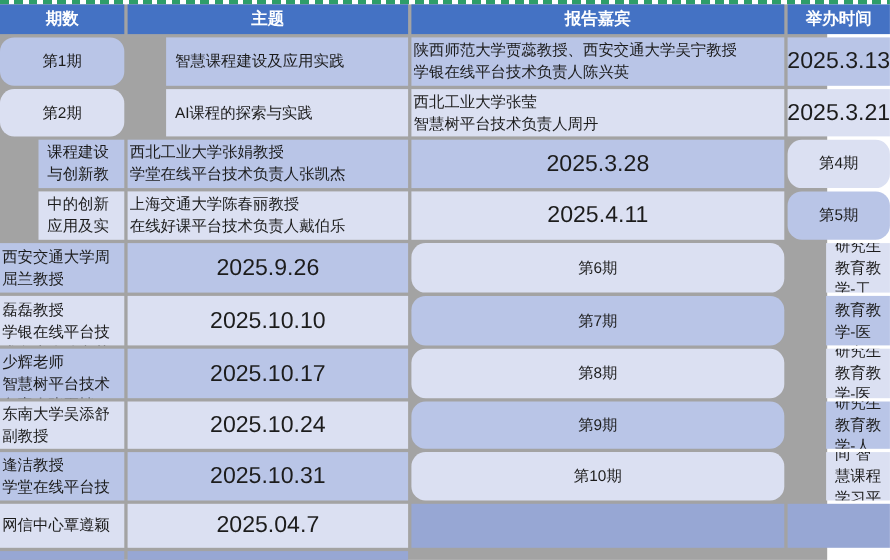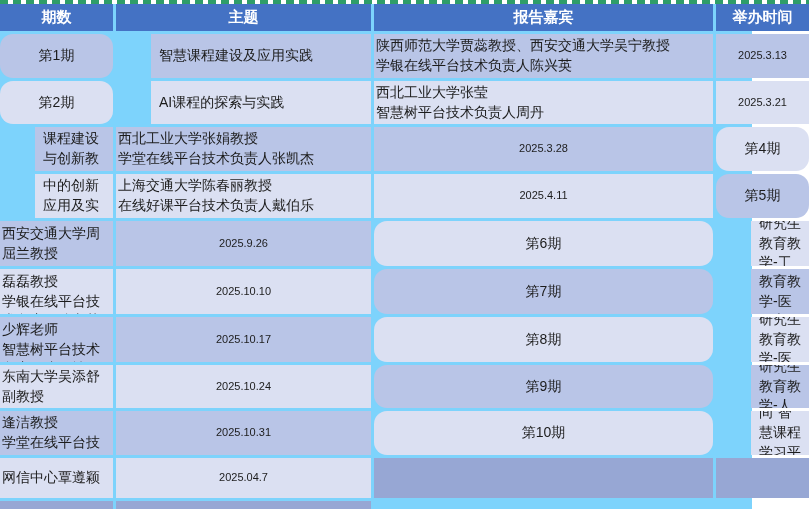--- a/index.html
+++ b/index.html
@@ -10,37 +10,37 @@
   .top-dash-border{
     position:absolute;left:0;top:0;width:809px;height:4px;
     background:repeating-linear-gradient(90deg,#2f9d69 0 8px,#ffffff 8px 13px);
   }
   .grid{
     position:absolute;left:0;top:4px;width:752px;
     display:grid;
     grid-template-columns:113px 255px 339px 93px;
     grid-template-rows:27px 44px 43px 44px 44px 45px 45px 45px 43px 44px 40px 8px;
     column-gap:3px;row-gap:3px;
-    background:#7dd3fc;
+    background:#a3a3a3;
   }
   .cell{
     display:flex;align-items:center;
     color:#1c1c1c;font-size:14px;line-height:1.42;
     overflow:hidden;
   }
   .hcell{
     background:#4472c4;color:#ffffff;font-weight:700;font-size:15px;
     display:flex;align-items:center;justify-content:center;
   }
   .row-odd{background:#b9c5e7;}
   .row-even{background:#dbe0f2;}
   .c-period{justify-content:center;border-radius:13px;}
   .c-topic{padding-left:8px;padding-right:4px;margin-left:35px;}
   .c-guests{padding-left:2px;padding-right:4px;white-space:pre-line;}
-  .c-date{justify-content:center;font-size:11px;}
+  .c-date{justify-content:center;font-size:21px;}
   .partial{background:#97a7d4;}
 </style>
 </head>
 <body>
 
 <div id="stage">
   <div class="top-dash-border"></div>
 
   <div class="grid">
 

